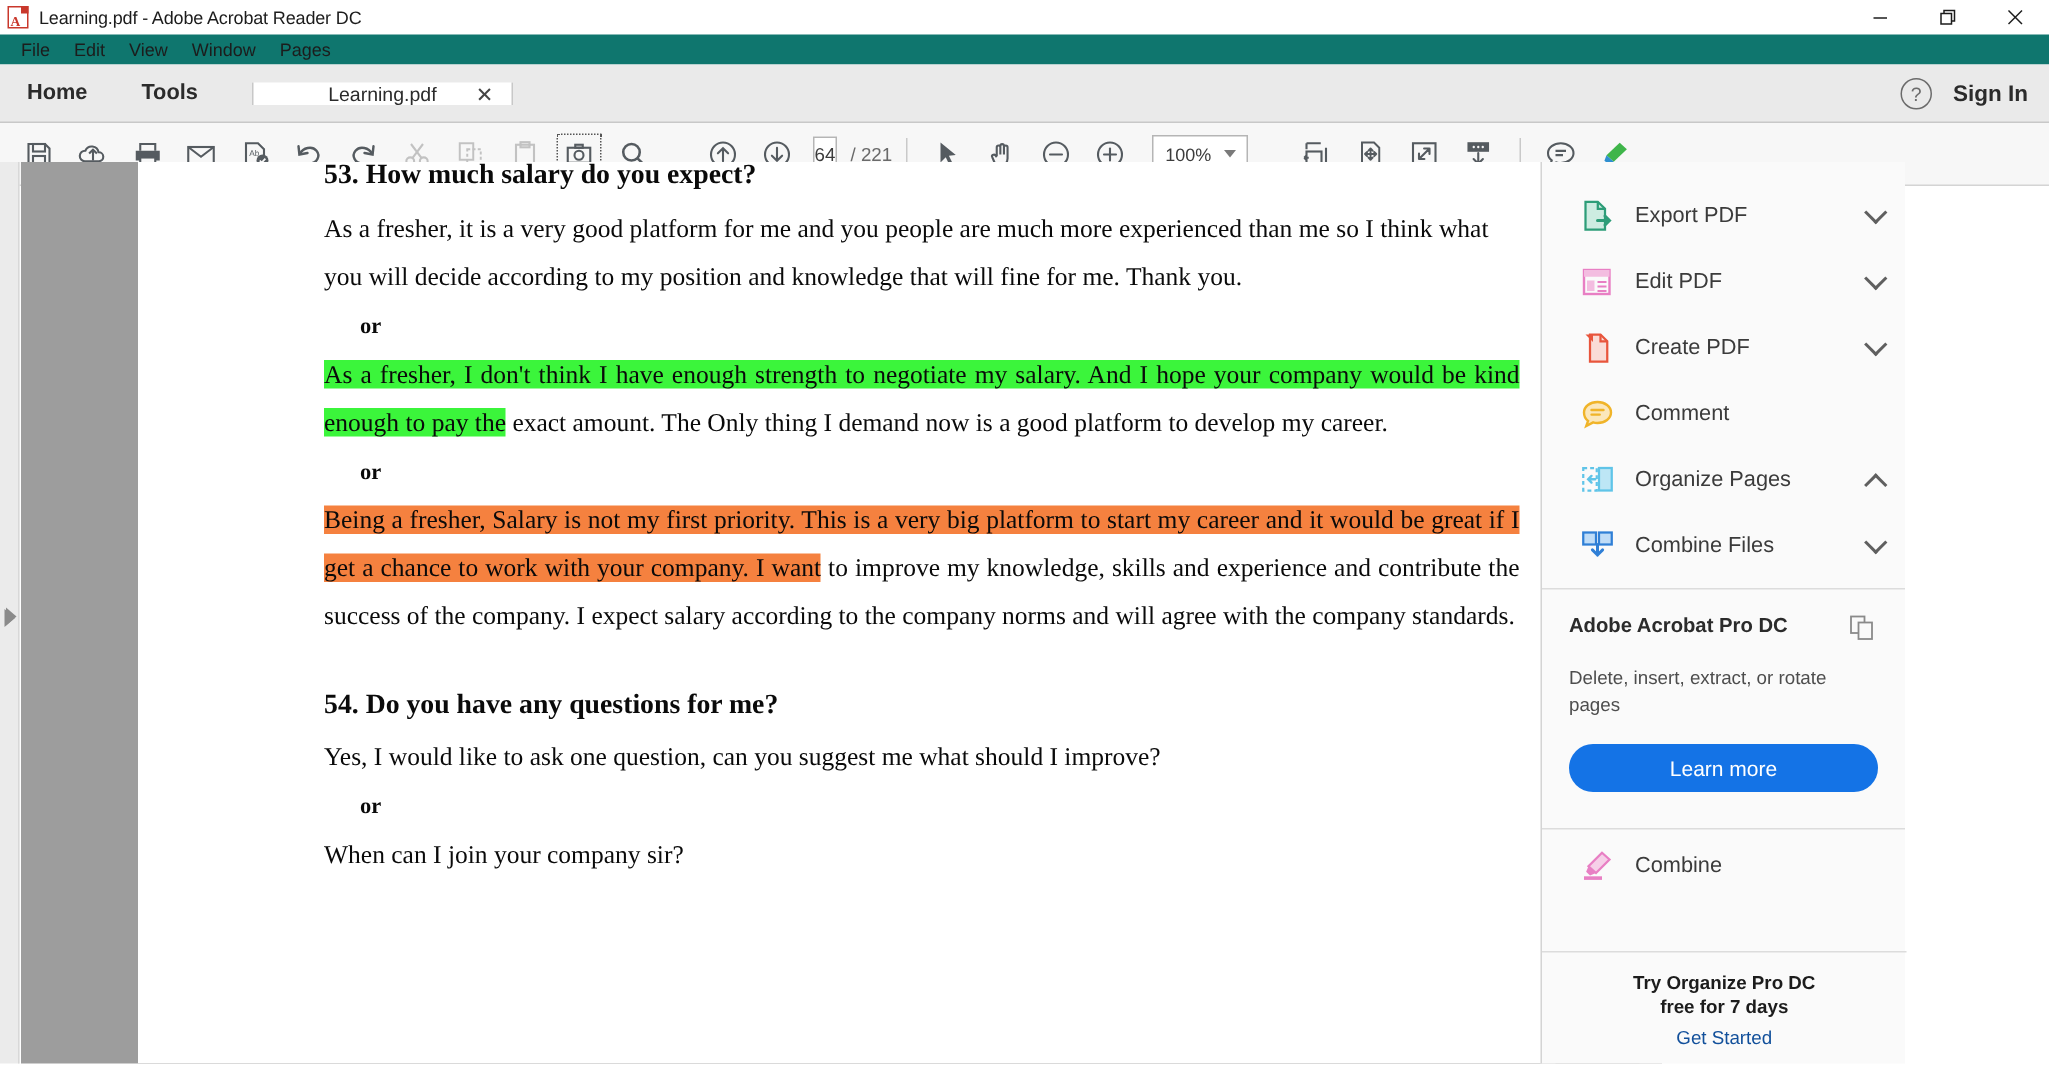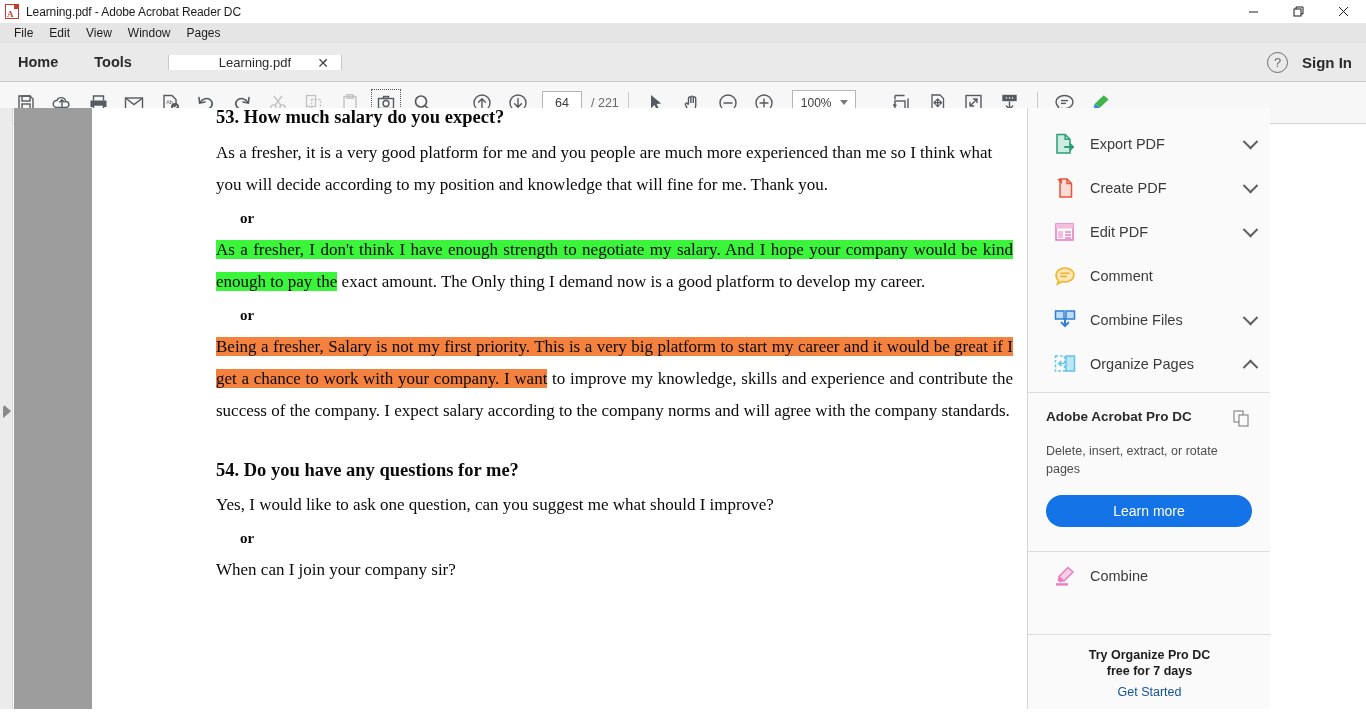--- a/index.html
+++ b/index.html
@@ -29,21 +29,21 @@
   .title-text { margin-left: 7px; font-size: 12px; color: #1c1c1c; letter-spacing: -0.1px; }
   .win-controls { position: absolute; right: 0; top: 0; height: 23px; display: flex; }
   .win-btn {
     width: 45px; height: 23px; display: flex; align-items: center; justify-content: center;
     color: #1c1c1c;
   }
 
   
   .menubar {
     position: absolute; top: 23px; left: 0; width: 1366px; height: 20px;
-    background: #e5e5e5; display: flex; align-items: center; padding-left: 6px;
+    background: #0f766e; display: flex; align-items: center; padding-left: 6px;
   }
   .menu-item { font-size: 12px; color: #1c1c1c; padding: 2px 8px; }
 
   
   .tabbar {
     position: absolute; top: 43px; left: 0; width: 1366px; height: 39px;
     background: #eaeaea; border-bottom: 1px solid #c8c8c8;
     display: flex; align-items: center;
   }
   .tb-link {
@@ -78,21 +78,21 @@
     display: flex; align-items: center;
   }
   .tbtn {
     width: 36px; height: 34px; display: flex; align-items: center; justify-content: center;
     color: #555b60; flex: 0 0 auto;
   }
   .tbtn.dim { color: #c2c2c2; }
   .tbtn.selected { outline: 1px dotted #555; outline-offset: -4px; }
   .tsep { width: 1px; height: 22px; background: #c9c9c9; margin: 0 9px; }
   .pagebox {
-    width: 40px; height: 24px; border: 1px solid #b5b5b5; background: #fff;
+    width: 16px; height: 24px; border: 1px solid #b5b5b5; background: #fff;
     display: flex; align-items: center; justify-content: center;
     font-size: 12.5px; color: #3c3c3c; margin-left: 6px;
   }
   .pagetotal { font-size: 12.5px; color: #6a6a6a; margin-left: 9px; }
   .zoombox {
     width: 64px; height: 26px; border: 1px solid #b5b5b5; background: #fff;
     display: flex; align-items: center; margin-left: 10px; position: relative;
   }
   .zoombox .zv { font-size: 12px; color: #3c3c3c; margin-left: 8px; }
   .zoombox .zc {
@@ -492,74 +492,74 @@
               <path d="M13 16h8M18 13l3 3-3 3" stroke="#2d9d78" stroke-width="2" fill="none" stroke-linecap="round"></path>
             </svg>
           </div>
           <div class="tool-lbl">Export PDF</div>
           <div class="chev down"></div>
         </div>
 
         <div class="tool-row">
           <div class="tool-ic">
             <svg width="26" height="26" viewBox="0 0 26 26" fill="none">
-              <path d="M8 4h7l4.5 4.5V22H8z" fill="#fadcd6" stroke="#e8553c" stroke-width="1.5"></path>
-              <path d="M15 4v4.5h4.5" stroke="#e8553c" stroke-width="1.5"></path>
-              <path d="M5 4h5v5" fill="#e8553c"></path>
-            </svg>
-          </div>
-          <div class="tool-lbl">Create PDF</div>
-          <div class="chev down"></div>
-        </div>
-
-        <div class="tool-row">
-          <div class="tool-ic">
-            <svg width="26" height="26" viewBox="0 0 26 26" fill="none">
               <rect x="4" y="5" width="17" height="16" stroke="#e87fc4" stroke-width="1.6" fill="none"></rect>
               <rect x="4" y="5" width="17" height="4.5" fill="#f3bde0"></rect>
               <rect x="6" y="12" width="5" height="7" fill="#f3bde0"></rect>
               <path d="M13 13h6M13 16h6M13 19h6" stroke="#e87fc4" stroke-width="1.4"></path>
             </svg>
           </div>
           <div class="tool-lbl">Edit PDF</div>
+          <div class="chev down"></div>
+        </div>
+
+        <div class="tool-row">
+          <div class="tool-ic">
+            <svg width="26" height="26" viewBox="0 0 26 26" fill="none">
+              <path d="M8 4h7l4.5 4.5V22H8z" fill="#fadcd6" stroke="#e8553c" stroke-width="1.5"></path>
+              <path d="M15 4v4.5h4.5" stroke="#e8553c" stroke-width="1.5"></path>
+              <path d="M5 4h5v5" fill="#e8553c"></path>
+            </svg>
+          </div>
+          <div class="tool-lbl">Create PDF</div>
           <div class="chev down"></div>
         </div>
 
         <div class="tool-row">
           <div class="tool-ic">
             <svg width="26" height="26" viewBox="0 0 26 26" fill="none">
               <path d="M13 5c5 0 9 3.1 9 7 0 3.9-4 7-9 7-1 0-2-.1-2.9-.4L5.5 21l1.2-3.4C5 16.3 4 14.3 4 12c0-3.9 4-7 9-7z" fill="#fbe7bb" stroke="#f0b429" stroke-width="1.6"></path>
               <path d="M9 10.3h8M9 13.4h5.5" stroke="#f0b429" stroke-width="1.6" stroke-linecap="round"></path>
             </svg>
           </div>
           <div class="tool-lbl">Comment</div>
+        </div>
+
+        <div class="tool-row">
+          <div class="tool-ic">
+            <svg width="26" height="26" viewBox="0 0 26 26" fill="none">
+              <rect x="3.5" y="5" width="9" height="15" stroke="#5fc4e8" stroke-width="1.5" stroke-dasharray="2.6 2" fill="none"></rect>
+              <rect x="14" y="5" width="8.5" height="15" fill="#bde6f5" stroke="#5fc4e8" stroke-width="1.5"></rect>
+              <path d="M11.5 12.5H7M9 10.3l-2.2 2.2L9 14.7" stroke="#5fc4e8" stroke-width="1.6" stroke-linecap="round" fill="none"></path>
+            </svg>
+          </div>
+          <div class="tool-lbl">Organize Pages</div>
+          <div class="chev up"></div>
         </div>
 
         <div class="tool-row">
           <div class="tool-ic">
             <svg width="26" height="26" viewBox="0 0 26 26" fill="none">
               <rect x="3.5" y="4" width="8.5" height="8" fill="#bfdcf7" stroke="#2f7fd6" stroke-width="1.5"></rect>
               <rect x="14" y="4" width="8.5" height="8" fill="#bfdcf7" stroke="#2f7fd6" stroke-width="1.5"></rect>
               <path d="M13 12v7M9.6 15.6L13 19l3.4-3.4" stroke="#2f7fd6" stroke-width="2" fill="none" stroke-linecap="round"></path>
             </svg>
           </div>
           <div class="tool-lbl">Combine Files</div>
           <div class="chev down"></div>
-        </div>
-
-        <div class="tool-row">
-          <div class="tool-ic">
-            <svg width="26" height="26" viewBox="0 0 26 26" fill="none">
-              <rect x="3.5" y="5" width="9" height="15" stroke="#5fc4e8" stroke-width="1.5" stroke-dasharray="2.6 2" fill="none"></rect>
-              <rect x="14" y="5" width="8.5" height="15" fill="#bde6f5" stroke="#5fc4e8" stroke-width="1.5"></rect>
-              <path d="M11.5 12.5H7M9 10.3l-2.2 2.2L9 14.7" stroke="#5fc4e8" stroke-width="1.6" stroke-linecap="round" fill="none"></path>
-            </svg>
-          </div>
-          <div class="tool-lbl">Organize Pages</div>
-          <div class="chev up"></div>
         </div>
 
       </div>
 
       <div class="panel-sep"></div>
 
       <div class="promo">
         <div class="promo-head">
           <div class="promo-title">Adobe Acrobat Pro DC</div>
           <div>

